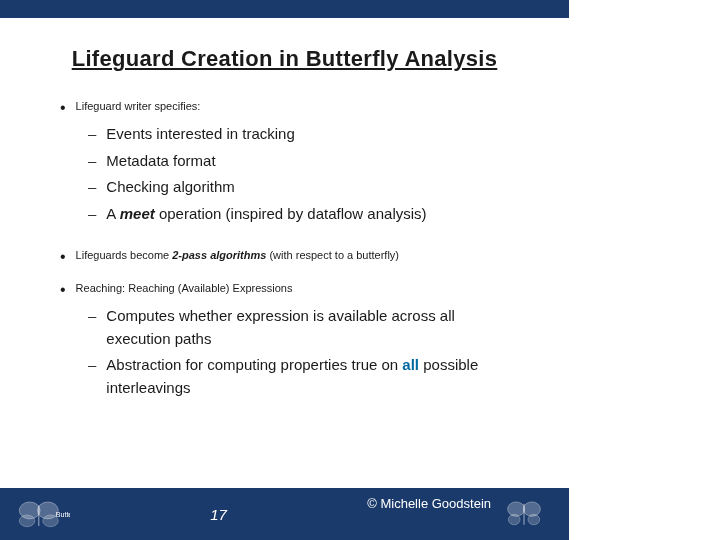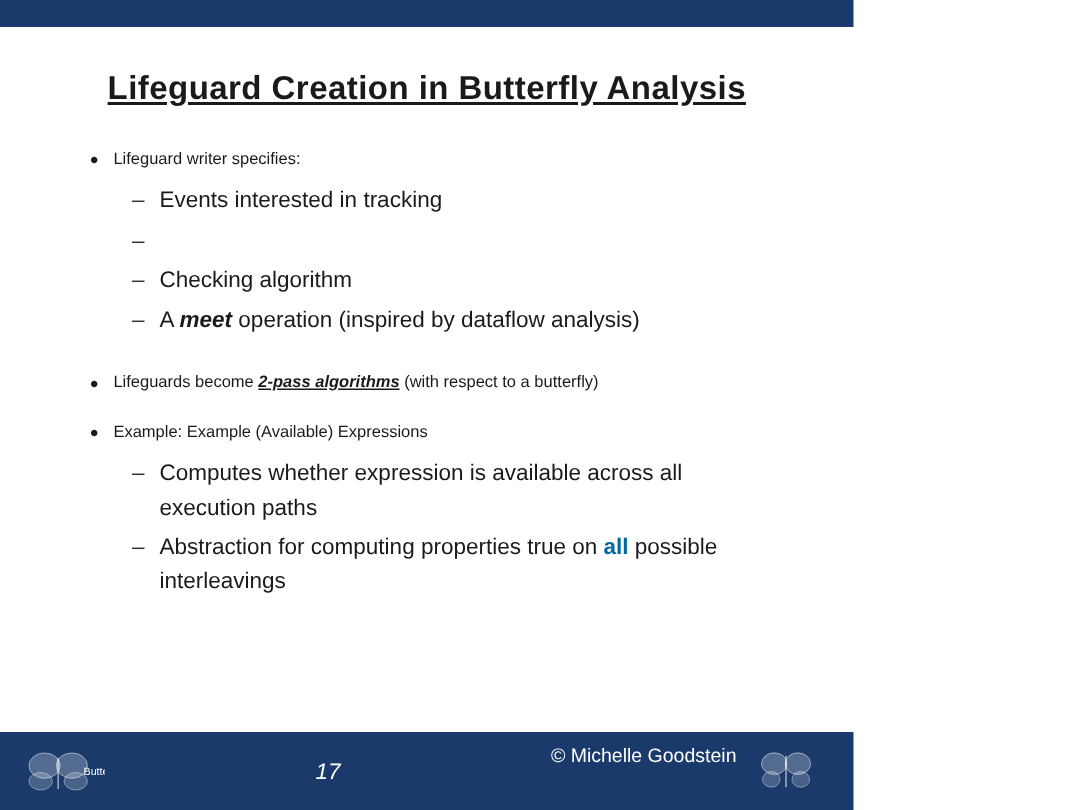--- a/index.html
+++ b/index.html
@@ -96,21 +96,20 @@
     }
 
     .bold-italic {
       font-weight: bold;
       font-style: italic;
     }
 
     .underline-bold-italic {
       font-weight: bold;
       font-style: italic;
-      text-decoration: underline;
     }
 
     .highlight-blue {
       color: #0369a1;
       font-weight: bold;
     }
 
     .example-section {
       margin-top: 14px;
     }
@@ -167,41 +166,42 @@
         <span class="bullet-text">Lifeguard writer specifies:</span>
       </div>
 
       <div class="sub-items">
         <div class="sub-item">
           <span class="sub-dash">–</span>
           <span class="sub-text">Events interested in tracking</span>
         </div>
         <div class="sub-item">
           <span class="sub-dash">–</span>
+          <span class="sub-text">Metadata format</span>
         </div>
         <div class="sub-item">
           <span class="sub-dash">–</span>
           <span class="sub-text">Checking algorithm</span>
         </div>
         <div class="sub-item">
           <span class="sub-dash">–</span>
           <span class="sub-text">A <span class="bold-italic">meet</span> operation  (inspired by dataflow analysis)</span>
         </div>
       </div>
     </div>
 
     <div class="bullet-item">
       <span class="bullet-dot">•</span>
       <span class="bullet-text">Lifeguards become <span class="underline-bold-italic">2-pass algorithms</span> (with respect to a butterfly)</span>
     </div>
 
     <div class="example-section">
       <div class="bullet-item">
         <span class="bullet-dot">•</span>
-        <span class="bullet-text">Example:  Example (Available) Expressions</span>
+        <span class="bullet-text">Reaching:  Reaching (Available) Expressions</span>
       </div>
       <div class="sub-items">
         <div class="sub-item">
           <span class="sub-dash">–</span>
           <span class="sub-text">Computes whether expression is available across all execution paths</span>
         </div>
         <div class="sub-item">
           <span class="sub-dash">–</span>
           <span class="sub-text">Abstraction for computing properties true on <span class="highlight-blue">all</span> possible interleavings</span>
         </div>

